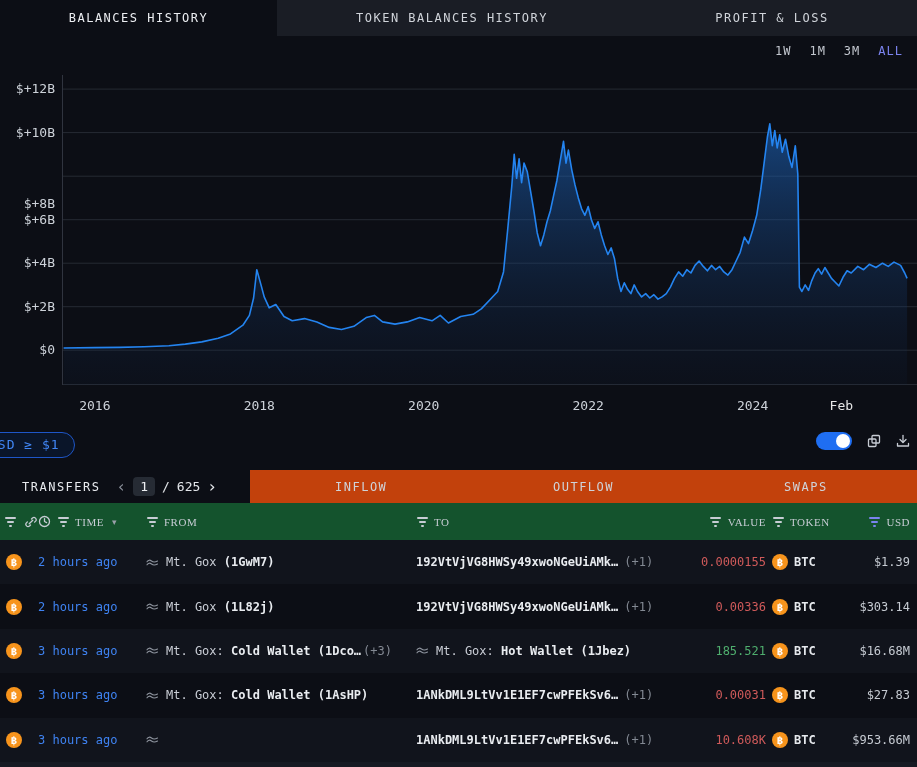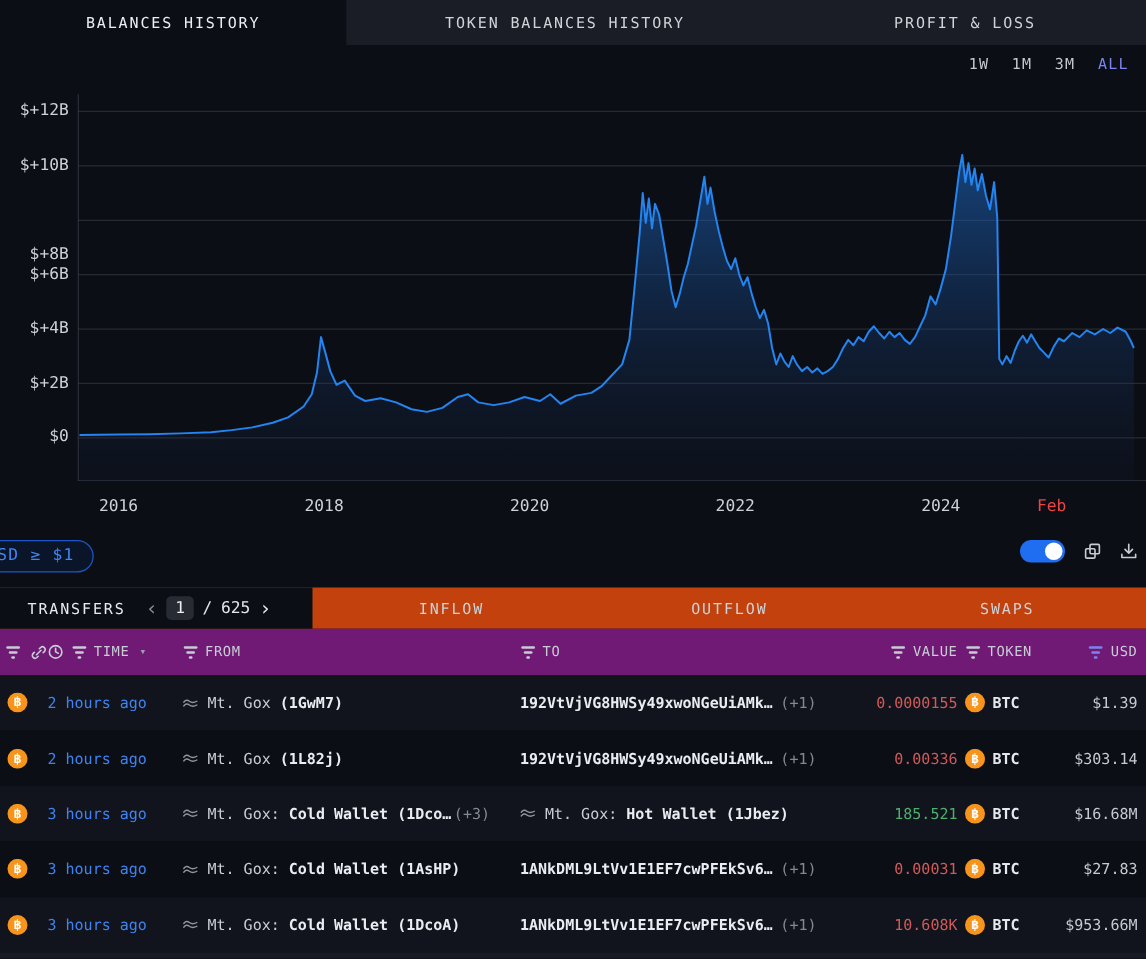--- a/index.html
+++ b/index.html
@@ -23,21 +23,21 @@
   .range-item{cursor:pointer;letter-spacing:1px;}
   .range-item.active{color:#7b83ee;}
   
   .chart-section{position:relative;height:354px;}
   #chart-svg{position:absolute;left:62px;top:9px;}
   #ylabels{position:absolute;left:0;top:9px;width:55px;height:310px;}
   #ylabels span{position:absolute;right:0;width:55px;text-align:right;
     font-size:13px;color:#cdd2d9;}
   #xlabels{position:absolute;left:62px;top:332px;width:855px;height:18px;}
   #xlabels span{position:absolute;width:60px;text-align:center;font-size:13px;color:#cdd2d9;}
-  #xlabels span.minor{color:#ef4444;}
+  #xlabels span.minor{color:#e5e5e5;}
   
   .controls-row{position:relative;height:50px;}
   .chip{position:absolute;left:-26px;top:12px;height:24px;line-height:24px;
     padding:0 14px;border:1.5px solid #1e56c8;border-radius:14px;
     color:#4186f5;background:#0a1529;font-size:13px;letter-spacing:1px;cursor:pointer;}
   .right-controls{position:absolute;right:7px;top:12px;display:flex;align-items:center;gap:15px;}
   .toggle{width:36px;height:18px;border-radius:9px;background:#1f6ef2;position:relative;cursor:pointer;}
   .toggle .knob{position:absolute;right:2px;top:2px;width:14px;height:14px;border-radius:50%;background:#fff;}
   .ico{display:inline-flex;cursor:pointer;}
   
@@ -47,21 +47,21 @@
   .ttab.active{flex:none;width:250px;background:#0c0e15;color:#e8eaee;
     justify-content:flex-start;padding-left:22px;box-sizing:border-box;}
   .pag{display:inline-flex;align-items:center;gap:7px;margin-left:16px;letter-spacing:0;}
   .chev{color:#8a8f99;font-size:16px;cursor:pointer;line-height:1;}
   .chev.next{color:#e8eaee;}
   .pill{background:#262b34;border-radius:4px;padding:2px 7px;color:#eef0f3;font-size:13px;}
   .pag .sep,.pag .tot{color:#e3e6ea;font-size:13px;}
   
   .rgrid{display:grid;grid-template-columns:38px 108px 270px 262px 88px 78px 1fr;
     align-items:center;}
-  .thead{height:37px;background:#701a75;font-size:11px;color:#c7ccd4;letter-spacing:0.5px;}
+  .thead{height:37px;background:#14532d;font-size:11px;color:#c7ccd4;letter-spacing:0.5px;font-family:Liberation Serif, serif;}
   .hcell{display:flex;align-items:center;gap:6px;}
   .hcell.right{justify-content:flex-end;}
   .hcell.pl{padding-left:6px;}
   .hcell.pr{padding-right:7px;}
   .hc1{padding-left:4px;gap:9px;}
   .funnel{display:inline-flex;flex-direction:column;gap:2px;align-items:center;width:12px;cursor:pointer;}
   .funnel i{display:block;height:2px;background:#c7ccd4;border-radius:1px;}
   .funnel i:nth-child(1){width:11px;}
   .funnel i:nth-child(2){width:7px;}
   .funnel i:nth-child(3){width:3px;}
@@ -380,21 +380,20 @@
         <span class="btc">฿</span>
       </div>
       <div class="cell">
         <span class="time">3 hours ago</span>
       </div>
       <div class="cell">
         <svg class="wave" width="14" height="9" viewBox="0 0 14 9">
           <path d="M1 3.8 Q3 1 5.5 3 T11.5 3"></path>
           <path d="M1 6.8 Q3 4 5.5 6 T11.5 6"></path>
         </svg>
-        <span style="overflow:hidden;white-space:nowrap;"><span class="prefix">Mt. Gox: </span><span class="boldname">Cold Wallet (1DcoA)</span></span>
       </div>
       <div class="cell">
         <span class="addr" style="overflow:hidden;white-space:nowrap;">1ANkDML9LtVv1E1EF7cwPFEkSv6…</span>
         <span class="extra">(+1)</span>
       </div>
       <div class="cell right">
         <span class="neg">10.608K</span>
       </div>
       <div class="cell pl" style="padding-left: 6px;">
         <span class="btc">฿</span>

